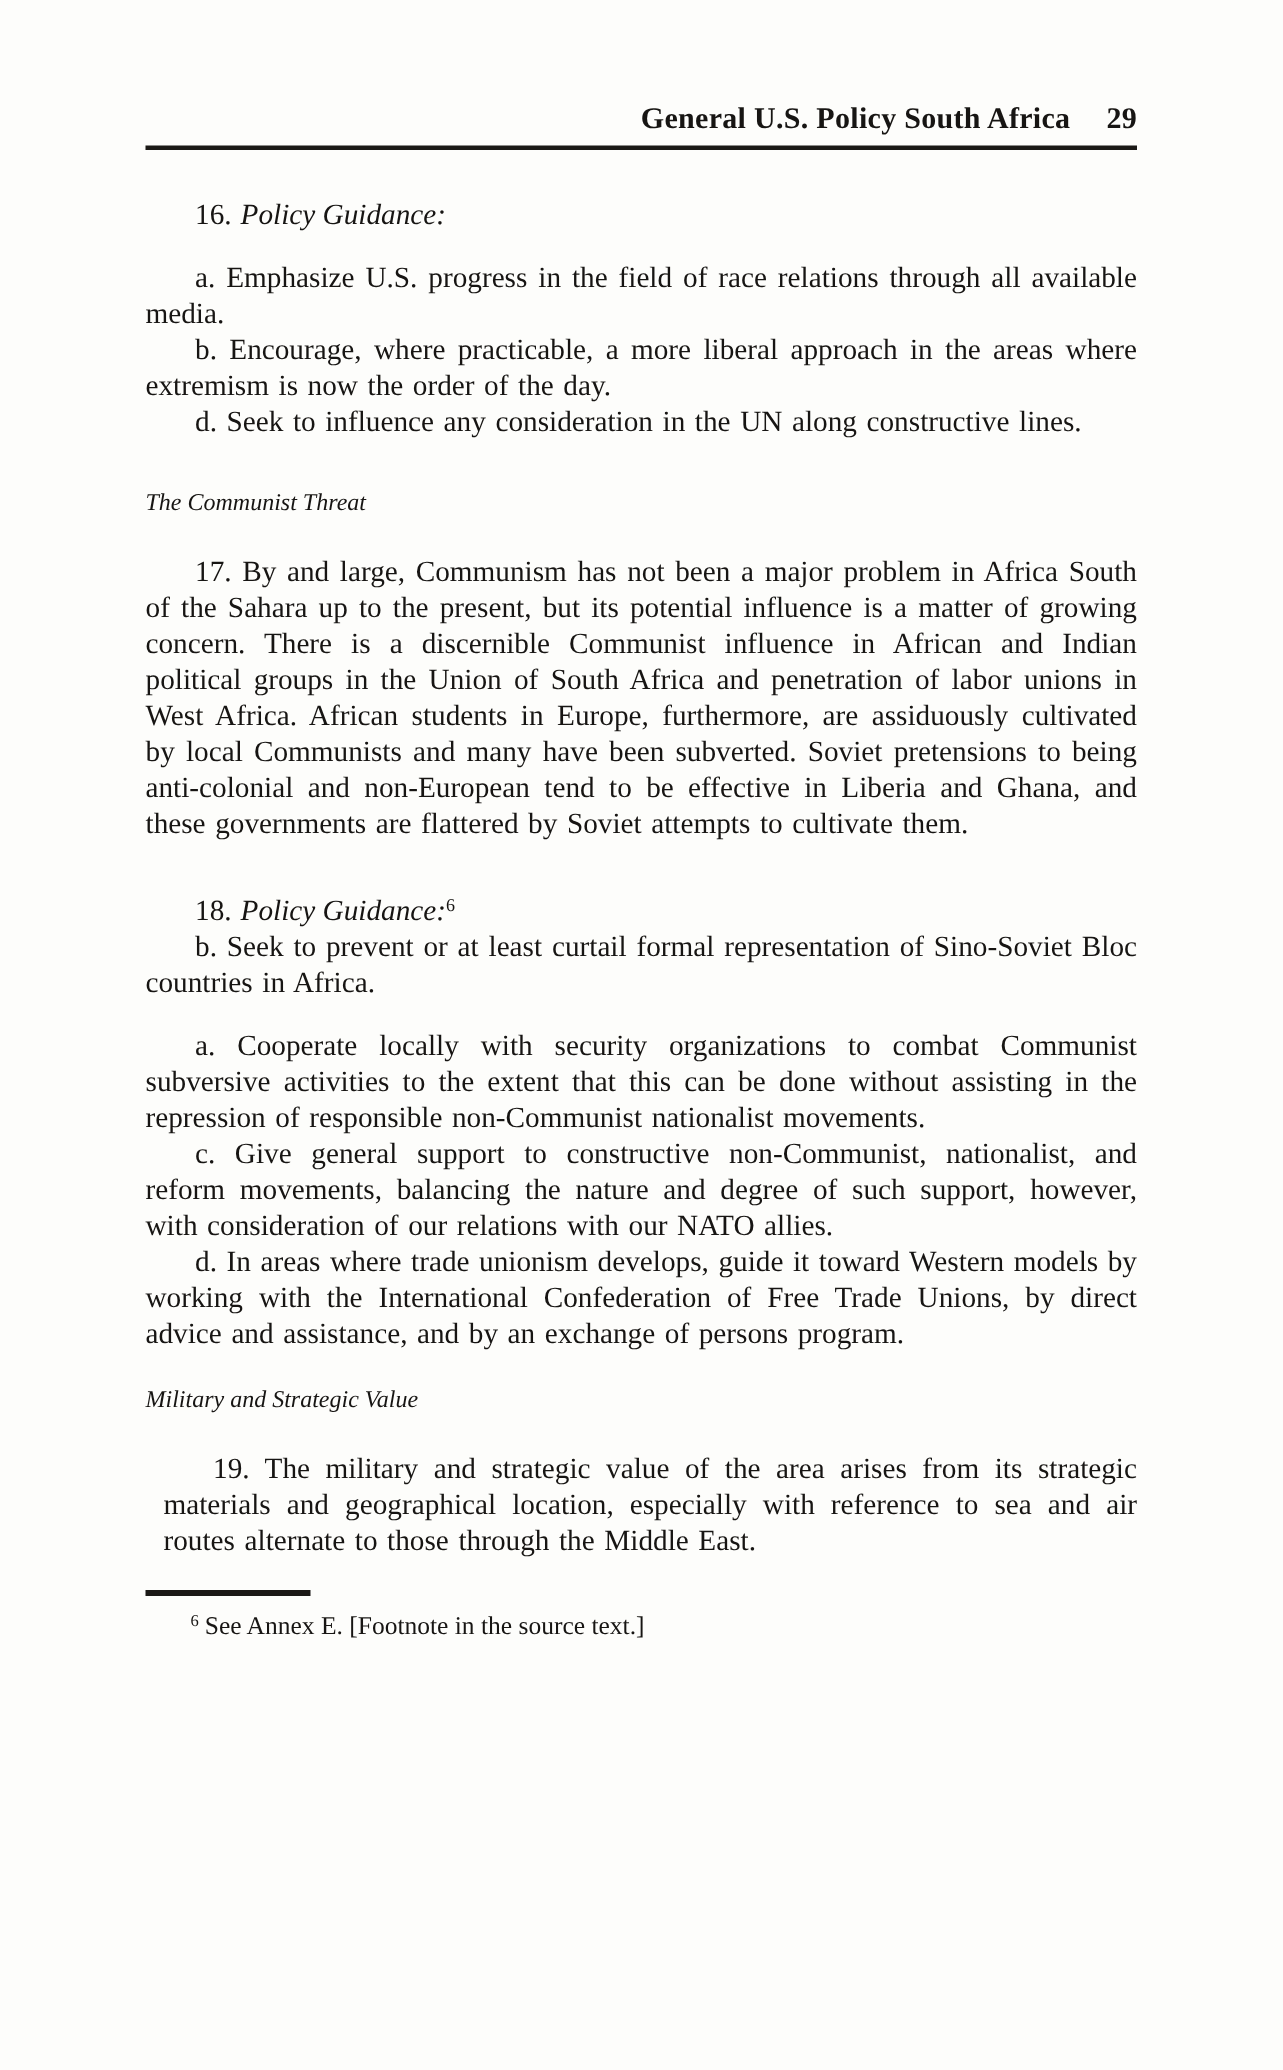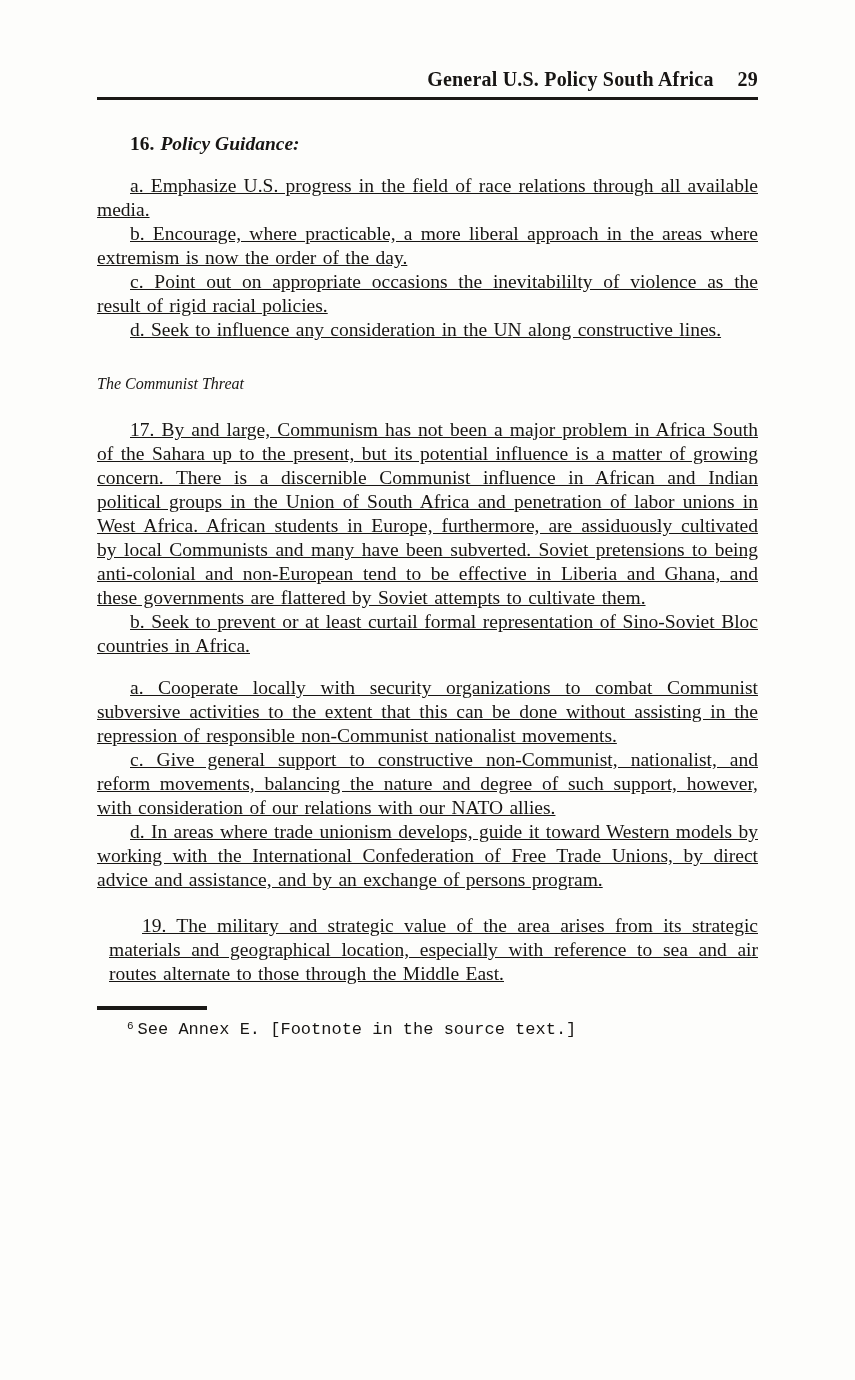--- a/index.html
+++ b/index.html
@@ -28,27 +28,25 @@
   }
   .running-header .pgnum { margin-left: 24px; }
 
   p { margin: 0; }
   .body-para {
     font-size: 19.5px;
     line-height: 24px;
     text-align: justify;
     text-indent: 33px;
     word-spacing: 1.5px;
-    text-decoration: underline;
   }
   .num-heading {
     font-size: 19.5px;
     line-height: 24px;
     text-indent: 33px;
-    font-weight: bold;
   }
   .num-heading em { margin-left: 6px; }
   .num-heading sup, .fn-text sup {
     font-size: 12px;
     line-height: 0;
     vertical-align: 6px;
   }
   .mt-h16   { margin-top: 32px; }
   .mt-items { margin-top: 18px; }
   .section-heading {
@@ -66,53 +64,55 @@
   .fn-rule {
     width: 110px;
     height: 4px;
     background: #1b1916;
     margin-bottom: 9px;
   }
   .fn-text {
     font-size: 17px;
     line-height: 21px;
     padding-left: 30px;
-    font-family: Liberation Mono, monospace;
   }
   .fn-text sup { font-size: 11px; vertical-align: 5px; margin-right: 4px; }
 </style>
 </head>
 <body>
 
 <div class="page">
   <div class="content">
 
     <div class="running-header">
       <span>General U.S. Policy South Africa</span><span class="pgnum">29</span>
     </div>
 
     <p class="num-heading mt-h16">
       <span>16.</span><em>Policy Guidance:</em>
     </p>
 
     <p class="body-para mt-items">a. Emphasize U.S. progress in the field of race relations through all available media.</p>
     <p class="body-para">b. Encourage, where practicable, a more liberal approach in the areas where extremism is now the order of the day.</p>
-    <p class="body-para">c. Point out on appropriate occasions the inevitabililty of violence as the result of rigid racial policies.</p>
     <p class="body-para">d. Seek to influence any consideration in the UN along constructive lines.</p>
 
     <p class="section-heading mt-ct">The Communist Threat</p>
 
     <p class="body-para mt-p17">17. By and large, Communism has not been a major problem in Africa South of the Sahara up to the present, but its potential influence is a matter of growing concern. There is a discernible Communist influence in African and Indian political groups in the Union of South Africa and penetration of labor unions in West Africa. African students in Europe, furthermore, are assiduously cultivated by local Communists and many have been subverted. Soviet pretensions to being anti-colonial and non-European tend to be effective in Liberia and Ghana, and these governments are flattered by Soviet attempts to cultivate them.</p>
 
+    <p class="num-heading mt-h18">
+      <span>18.</span><em>Policy Guidance:</em><sup>6</sup>
+    </p>
 
     <p class="body-para">b. Seek to prevent or at least curtail formal representation of Sino-Soviet Bloc countries in Africa.</p>
     <p class="body-para mt-items">a. Cooperate locally with security organizations to combat Communist subversive activities to the extent that this can be done without assisting in the repression of responsible non-Communist nationalist movements.</p>
     <p class="body-para">c. Give general support to constructive non-Communist, nationalist, and reform movements, balancing the nature and degree of such support, however, with consideration of our relations with our NATO allies.</p>
     <p class="body-para">d. In areas where trade unionism develops, guide it toward Western models by working with the International Confederation of Free Trade Unions, by direct advice and assistance, and by an exchange of persons program.</p>
 
+    <p class="section-heading mt-msv">Military and Strategic Value</p>
 
     <p class="body-para mt-p19">19. The military and strategic value of the area arises from its strategic materials and geographical location, especially with reference to sea and air routes alternate to those through the Middle East.</p>
 
     <div class="footnote">
       <div class="fn-rule"></div>
       <p class="fn-text">
         <sup>6</sup><span>See Annex E. [Footnote in the source text.]</span>
       </p>
     </div>
 

